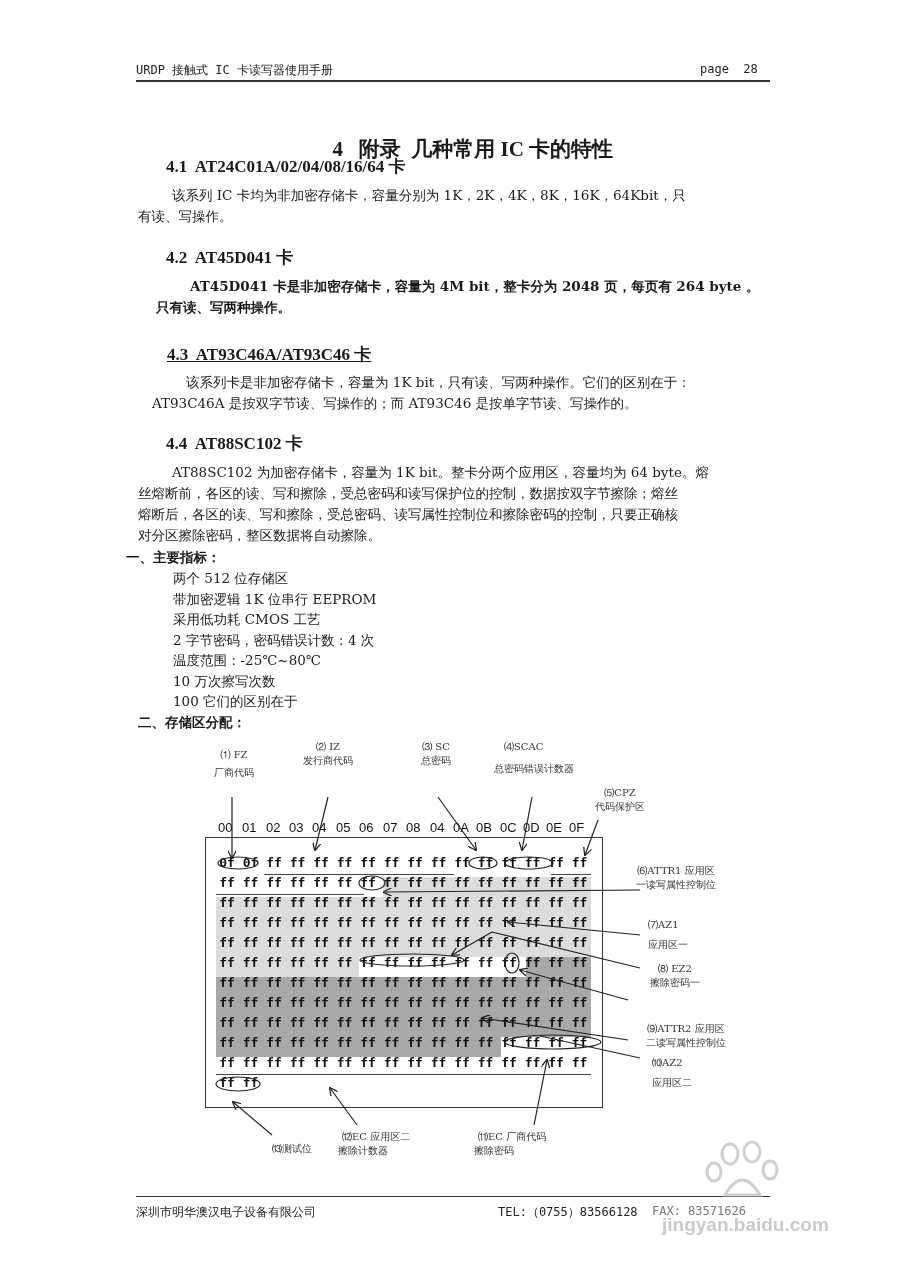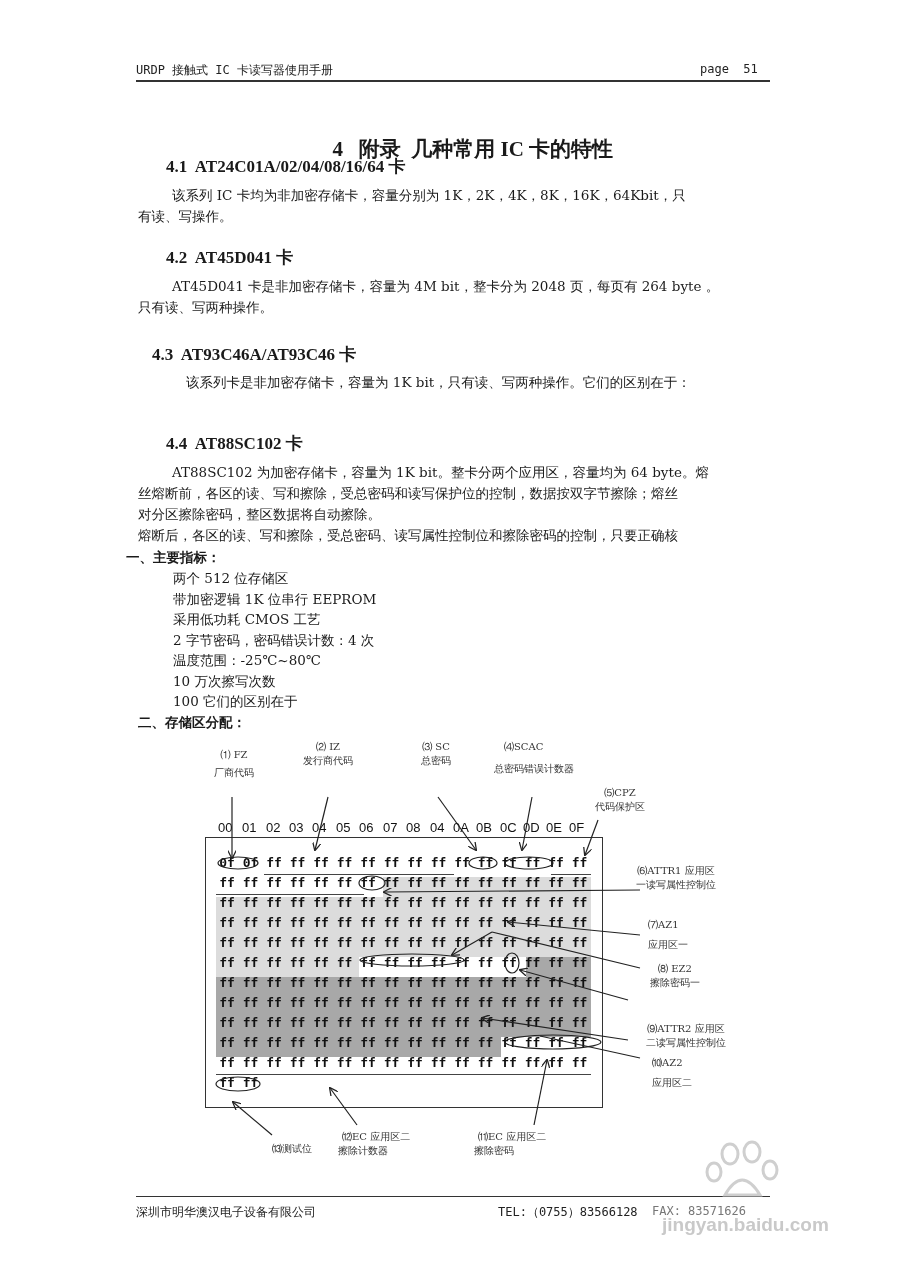--- a/index.html
+++ b/index.html
@@ -19,50 +19,51 @@
   .shade { position: absolute; }
   .ul { position: absolute; height: 1px; background: #444; }
   svg.overlay { position: absolute; left: 0; top: 0; }
   .footer-text { font-family: "DejaVu Sans Mono", "Liberation Mono", monospace; font-size: 12px; color: #222; }
   .wm { color: #c9c9c9; font-family: "Liberation Sans", sans-serif; }
 </style>
 </head>
 <body>
 
 <div class="abs hdr-text" style="left:136px; top:62px;">URDP 接触式 IC 卡读写器使用手册</div>
-<div class="abs hdr-text" style="left:700px; top:62px; white-space:pre;">page  51</div>
+<div class="abs hdr-text" style="left:700px; top:62px; white-space:pre;">page  28</div>
 <div class="rule" style="left:136px; top:80px; width:634px; height:2px;"></div>
 
 <div class="abs h1" style="left:322px; top:110px; white-space:pre;">
   <span>4</span><span>&nbsp;&nbsp;&nbsp;</span><span>附录  几种常用 IC 卡的特性</span>
 </div>
 
 <div class="abs h2" style="left:166px; top:155px; white-space:pre;">4.1  AT24C01A/02/04/08/16/64 卡</div>
 <div class="abs p" style="left:138px; top:185px; width:640px;">
   <div style="text-indent:34px;">该系列 IC 卡均为非加密存储卡，容量分别为 1K，2K，4K，8K，16K，64Kbit，只</div>
   <div>有读、写操作。</div>
 </div>
 
 <div class="abs h2" style="left:166px; top:246px; white-space:pre;">4.2  AT45D041 卡</div>
-<div class="abs p" style="left:138px; top:276px; width:640px;">
+<div class="abs p" style="left:156px; top:276px; width:640px;font-weight:bold;">
   <div style="text-indent:34px;">AT45D041 卡是非加密存储卡，容量为 4M bit，整卡分为 2048 页，每页有 264 byte 。</div>
   <div>只有读、写两种操作。</div>
 </div>
 
-<div class="abs h2" style="left:152px; top:343px; white-space:pre;">4.3  AT93C46A/AT93C46 卡</div>
+<div class="abs h2" style="left:167px; top:343px; white-space:pre;text-decoration:underline;">4.3  AT93C46A/AT93C46 卡</div>
 <div class="abs p" style="left:152px; top:372px; width:640px;">
   <div style="text-indent:34px;">该系列卡是非加密存储卡，容量为 1K bit，只有读、写两种操作。它们的区别在于：</div>
+  <div>AT93C46A 是按双字节读、写操作的；而 AT93C46 是按单字节读、写操作的。</div>
 </div>
 
 <div class="abs h2" style="left:166px; top:432px; white-space:pre;">4.4  AT88SC102 卡</div>
 <div class="abs p" style="left:138px; top:462px; width:640px;">
   <div style="text-indent:34px;">AT88SC102 为加密存储卡，容量为 1K bit。整卡分两个应用区，容量均为 64 byte。熔</div>
   <div>丝熔断前，各区的读、写和擦除，受总密码和读写保护位的控制，数据按双字节擦除；熔丝</div>
+  <div>熔断后，各区的读、写和擦除，受总密码、读写属性控制位和擦除密码的控制，只要正确核</div>
   <div>对分区擦除密码，整区数据将自动擦除。</div>
-  <div>熔断后，各区的读、写和擦除，受总密码、读写属性控制位和擦除密码的控制，只要正确核</div>
 </div>
 
 <div class="abs bold list-item" style="left:126px; top:547px;">一、主要指标：</div>
 <div class="abs list-item" style="left:173px; top:568px;">
   <div>两个 512 位存储区</div>
   <div>带加密逻辑 1K 位串行 EEPROM</div>
   <div>采用低功耗 CMOS 工艺</div>
   <div>2 字节密码，密码错误计数：4 次</div>
   <div>温度范围：-25℃~80℃</div>
   <div>10 万次擦写次数</div>
@@ -113,21 +114,21 @@
 </div>
 
 <div class="abs diagram-label" style="left:272px; top:1142px; width:60px; text-align:left;">
   <div>⒀测试位</div>
 </div>
 <div class="abs diagram-label" style="left:338px; top:1130px; width:100px; text-align:left;">
   <div style="padding-left:4px;">⑿EC 应用区二</div>
   <div>擦除计数器</div>
 </div>
 <div class="abs diagram-label" style="left:474px; top:1130px; width:100px; text-align:left;">
-  <div style="padding-left:4px;">⑾EC 应用区二</div>
+  <div style="padding-left:4px;">⑾EC 厂商代码</div>
   <div>擦除密码</div>
 </div>
 
 <div class="abs" style="left:0; top:820px;">
   <span class="abs hex-hdr" style="left:218px;">00</span>
   <span class="abs hex-hdr" style="left:242px;">01</span>
   <span class="abs hex-hdr" style="left:266px;">02</span>
   <span class="abs hex-hdr" style="left:289px;">03</span>
   <span class="abs hex-hdr" style="left:312px;">04</span>
   <span class="abs hex-hdr" style="left:336px;">05</span>

